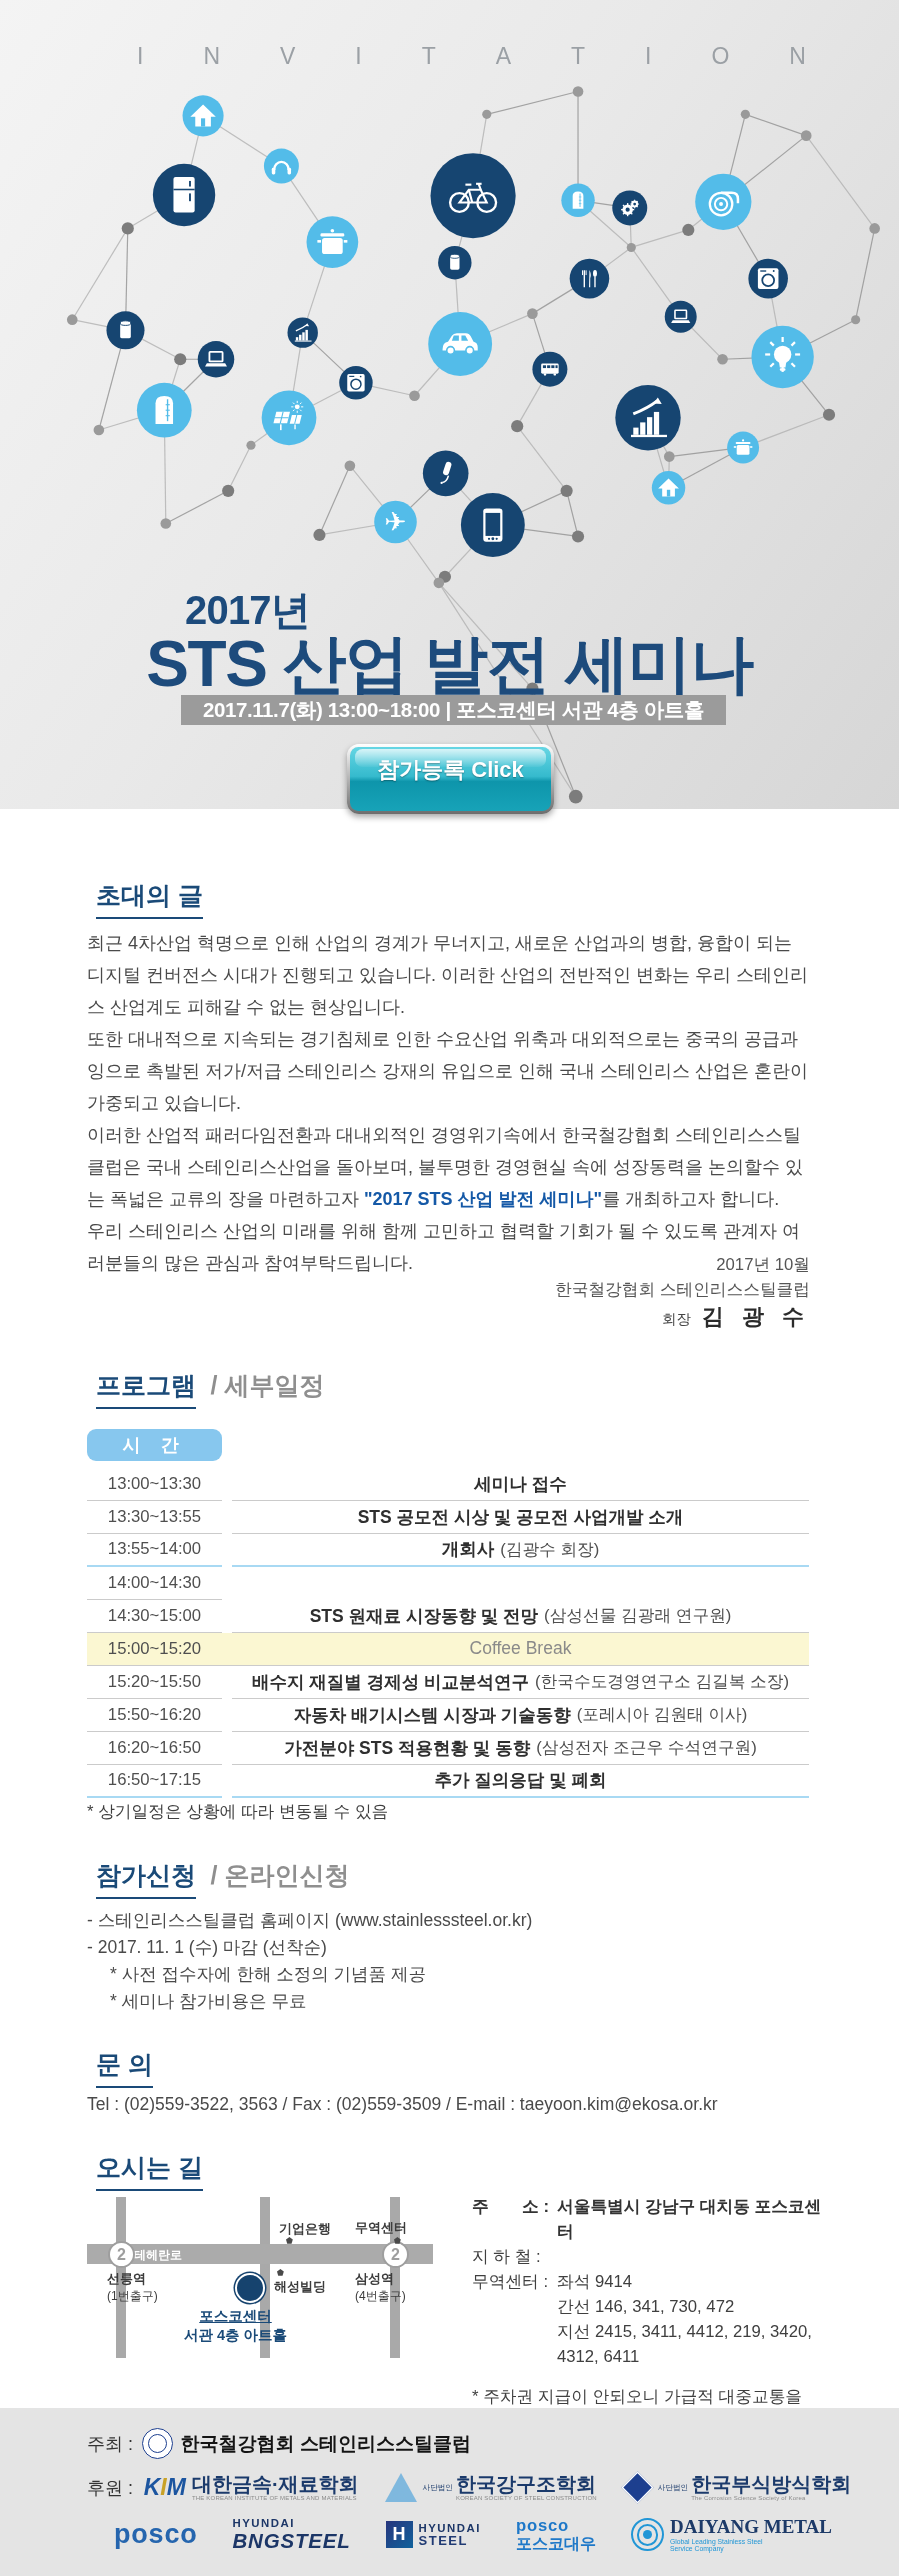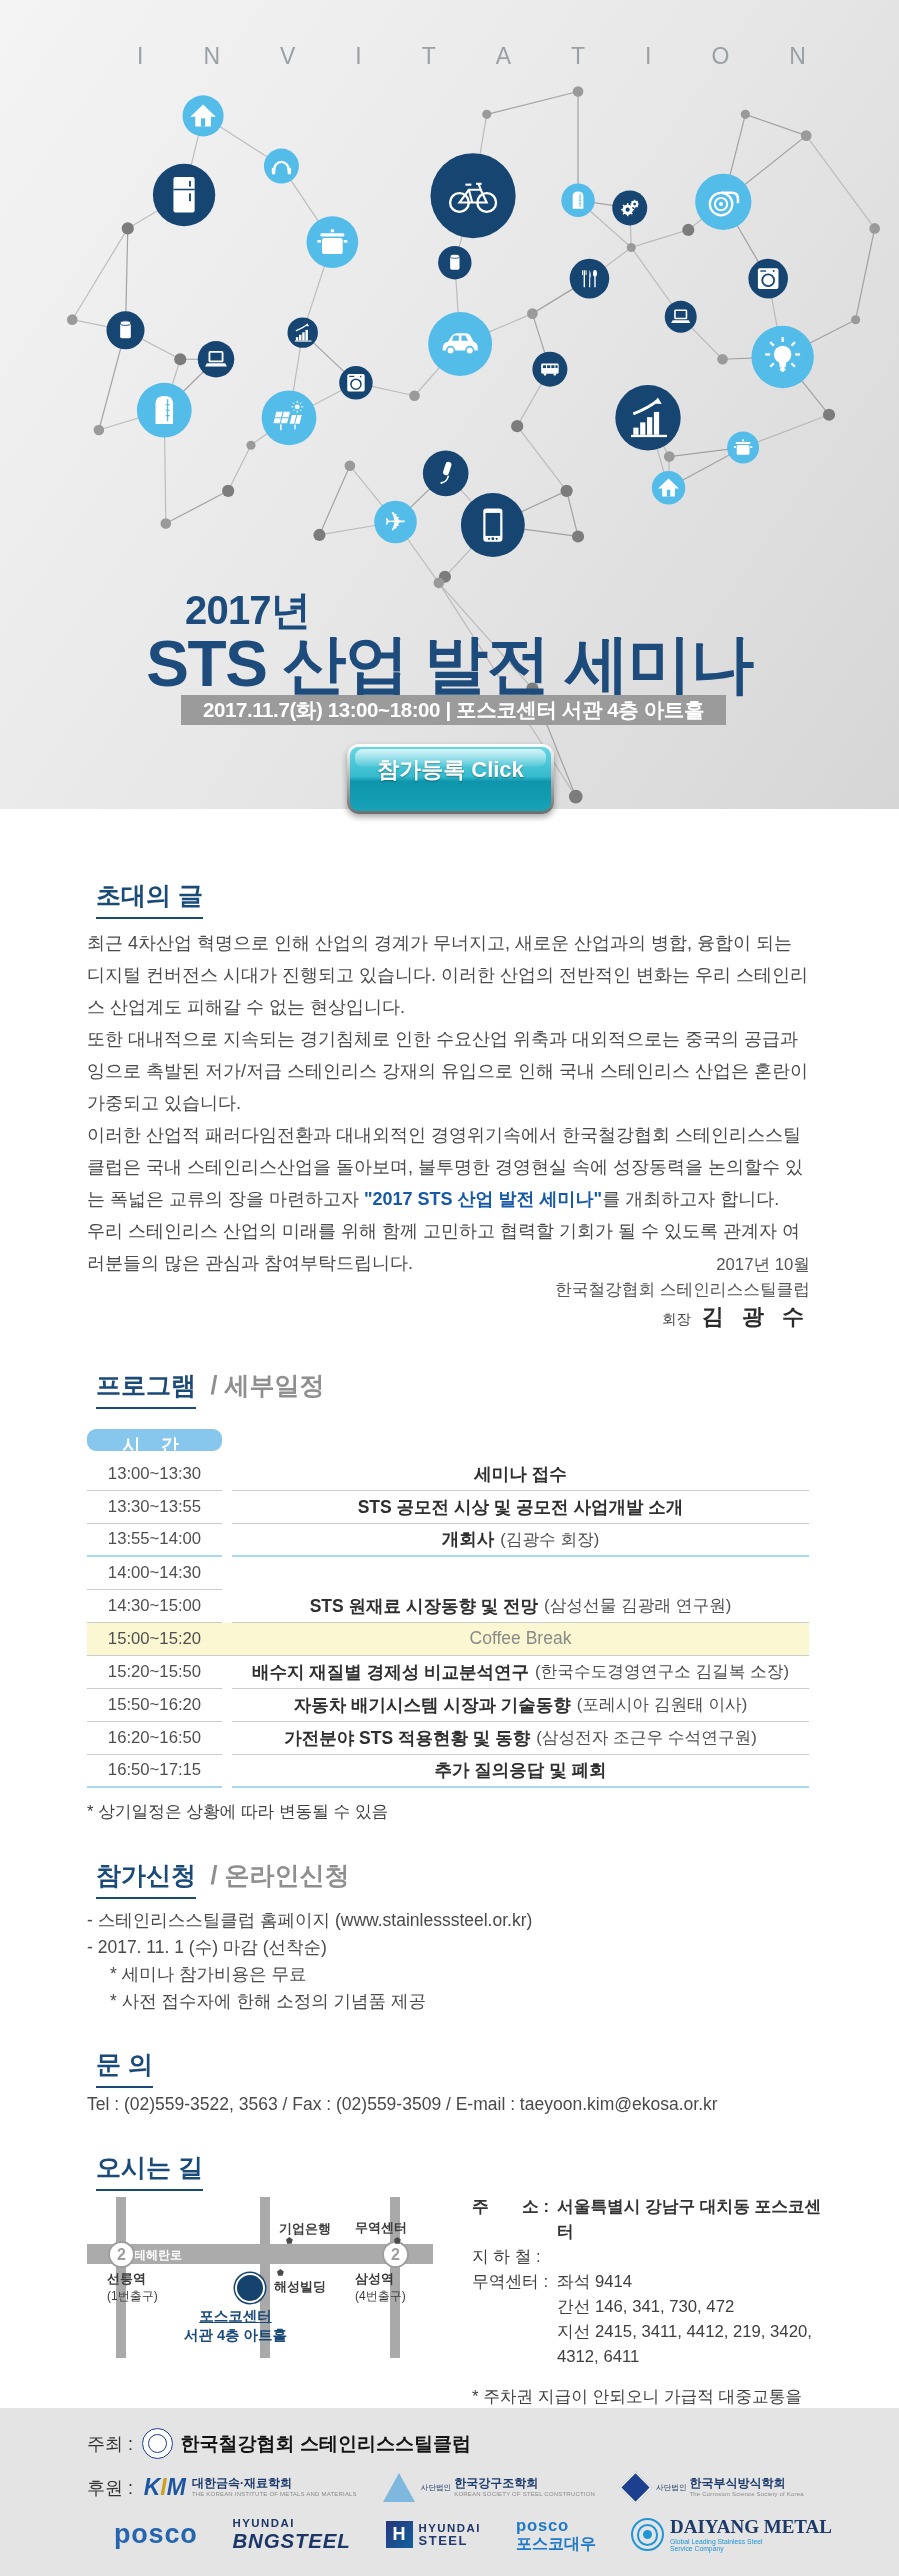--- a/index.html
+++ b/index.html
@@ -32,21 +32,21 @@
   .greeting-body{position:absolute;left:87px;top:927px;width:724px;font-size:18px;line-height:32px;color:#4a4a4a;}
   .greeting-body p{margin:0;}
   .greeting-body .hl-title{color:#1559a7;font-weight:700;}
   .sign{position:absolute;right:89px;top:1252px;text-align:right;color:#555;font-size:16.7px;line-height:25px;}
   .sign .name-line{margin-top:2.3px;color:#2b2b2b;}
   .sign .role{font-size:14.5px;margin-right:10.7px;color:#444;}
   .sign .name{font-size:22px;font-weight:700;letter-spacing:6px;}
   
   .table{position:absolute;left:87px;top:1429px;width:723px;}
   .thead{display:grid;grid-template-columns:135px 10px 577px;}
-  .pill{height:22px;border-radius:9px;background:#87c7ee;color:#fff;font-size:18px;font-weight:700;
+  .pill{height:32px;border-radius:9px;background:#87c7ee;color:#fff;font-size:18px;font-weight:700;
         text-align:center;line-height:33px;letter-spacing:7.6px;}
   .rows{margin-top:6.8px;}
   .trow{display:grid;grid-template-columns:135px 10px 577px;height:33px;}
   .trow .tc,.trow .cc{display:flex;align-items:center;justify-content:center;border-bottom:0.8px solid #cbcbcb;}
   .trow .gap{border-bottom:none;}
   .trow.coffee .tc,.trow.coffee .cc,.trow.coffee .gap{background:#fbf7d2;border-bottom:0.8px solid #cbcbcb;}
   .trow.divider .tc,.trow.divider .cc{border-bottom:2.3px solid #a8d9f3;}
   .trow .time{font-size:16.7px;color:#4f4f4f;}
   .trow .ttl{font-size:17.5px;font-weight:700;color:#2f2f2f;}
   .trow .spk{font-size:16.7px;color:#4f4f4f;margin-left:6px;font-weight:400;}
@@ -83,21 +83,21 @@
   .host{position:absolute;left:87px;top:20px;display:flex;align-items:center;font-size:18px;color:#333;}
   .host .lbl{margin-right:9px;}
   .host-logo{width:29px;height:29px;border-radius:50%;border:1.5px solid #1d3f8f;background:#fff;
              margin-right:7.6px;position:relative;}
   .host-logo:before{content:"";position:absolute;inset:4.6px;border-radius:50%;border:1.5px solid #1d3f8f;}
   .host .org{font-weight:700;color:#141414;font-size:19px;}
   .sponsors{position:absolute;left:87px;top:65px;display:flex;align-items:center;font-size:18px;color:#333;}
   .sponsors .lbl{margin-right:10.7px;}
   .sp{display:flex;align-items:center;margin-right:26px;}
   .sp .col{display:flex;flex-direction:column;line-height:1.12;}
-  .sp .nm{font-size:12px;font-weight:700;color:#1b3a6b;}
+  .sp .nm{font-size:20px;font-weight:700;color:#1b3a6b;}
   .sp .cap{font-size:6px;color:#8a8a8a;letter-spacing:0.2px;}
   .sp .pre{font-size:7.6px;color:#1b3a6b;margin-right:3px;line-height:1.05;align-self:center;}
   .kim-logo{font-size:23px;font-weight:700;font-style:italic;color:#1c55a0;margin-right:6px;}
   .kim-logo .gold{color:#c9a227;}
   .tri-logo{width:0;height:0;border-left:16.7px solid transparent;border-right:16.7px solid transparent;
             border-bottom:29px solid #7fb8de;margin-right:6px;position:relative;}
   .dia-logo{width:23px;height:23px;background:#1d3f8f;transform:rotate(45deg);margin:0 9px 0 3px;
             box-shadow:inset 0 0 0 1.5px #fff;}
   .corps{position:absolute;left:114px;top:109px;display:flex;align-items:center;}
   .corp{display:flex;align-items:center;margin-right:35px;}
@@ -601,22 +601,22 @@
   </div>
   <div class="tnote">* 상기일정은 상황에 따라 변동될 수 있음</div>
 
   <h2 class="sec-h" style="top:1859px;">
     <span class="hl">참가신청</span>
     <span class="sub">/ 온라인신청</span>
   </h2>
   <div class="apply-lines" id="apply-lines">
       <div class="">- 스테인리스스틸클럽 홈페이지 (www.stainlesssteel.or.kr)</div>
       <div class="">- 2017. 11. 1 (수) 마감 (선착순)</div>
+      <div class="indent">* 사전 접수자에 한해 소정의 기념품 제공</div>
       <div class="indent">* 세미나 참가비용은 무료</div>
-      <div class="indent">* 사전 접수자에 한해 소정의 기념품 제공</div>
     </div>
 
   <h2 class="sec-h" style="top:2048px;">
     <span class="hl">문 의</span>
   </h2>
   <div class="contact-line">Tel : (02)559-3522, 3563  /  Fax : (02)559-3509  /  E-mail : taeyoon.kim@ekosa.or.kr</div>
 
   <h2 class="sec-h" style="top:2151px;">
     <span class="hl">오시는 길</span>
   </h2>

